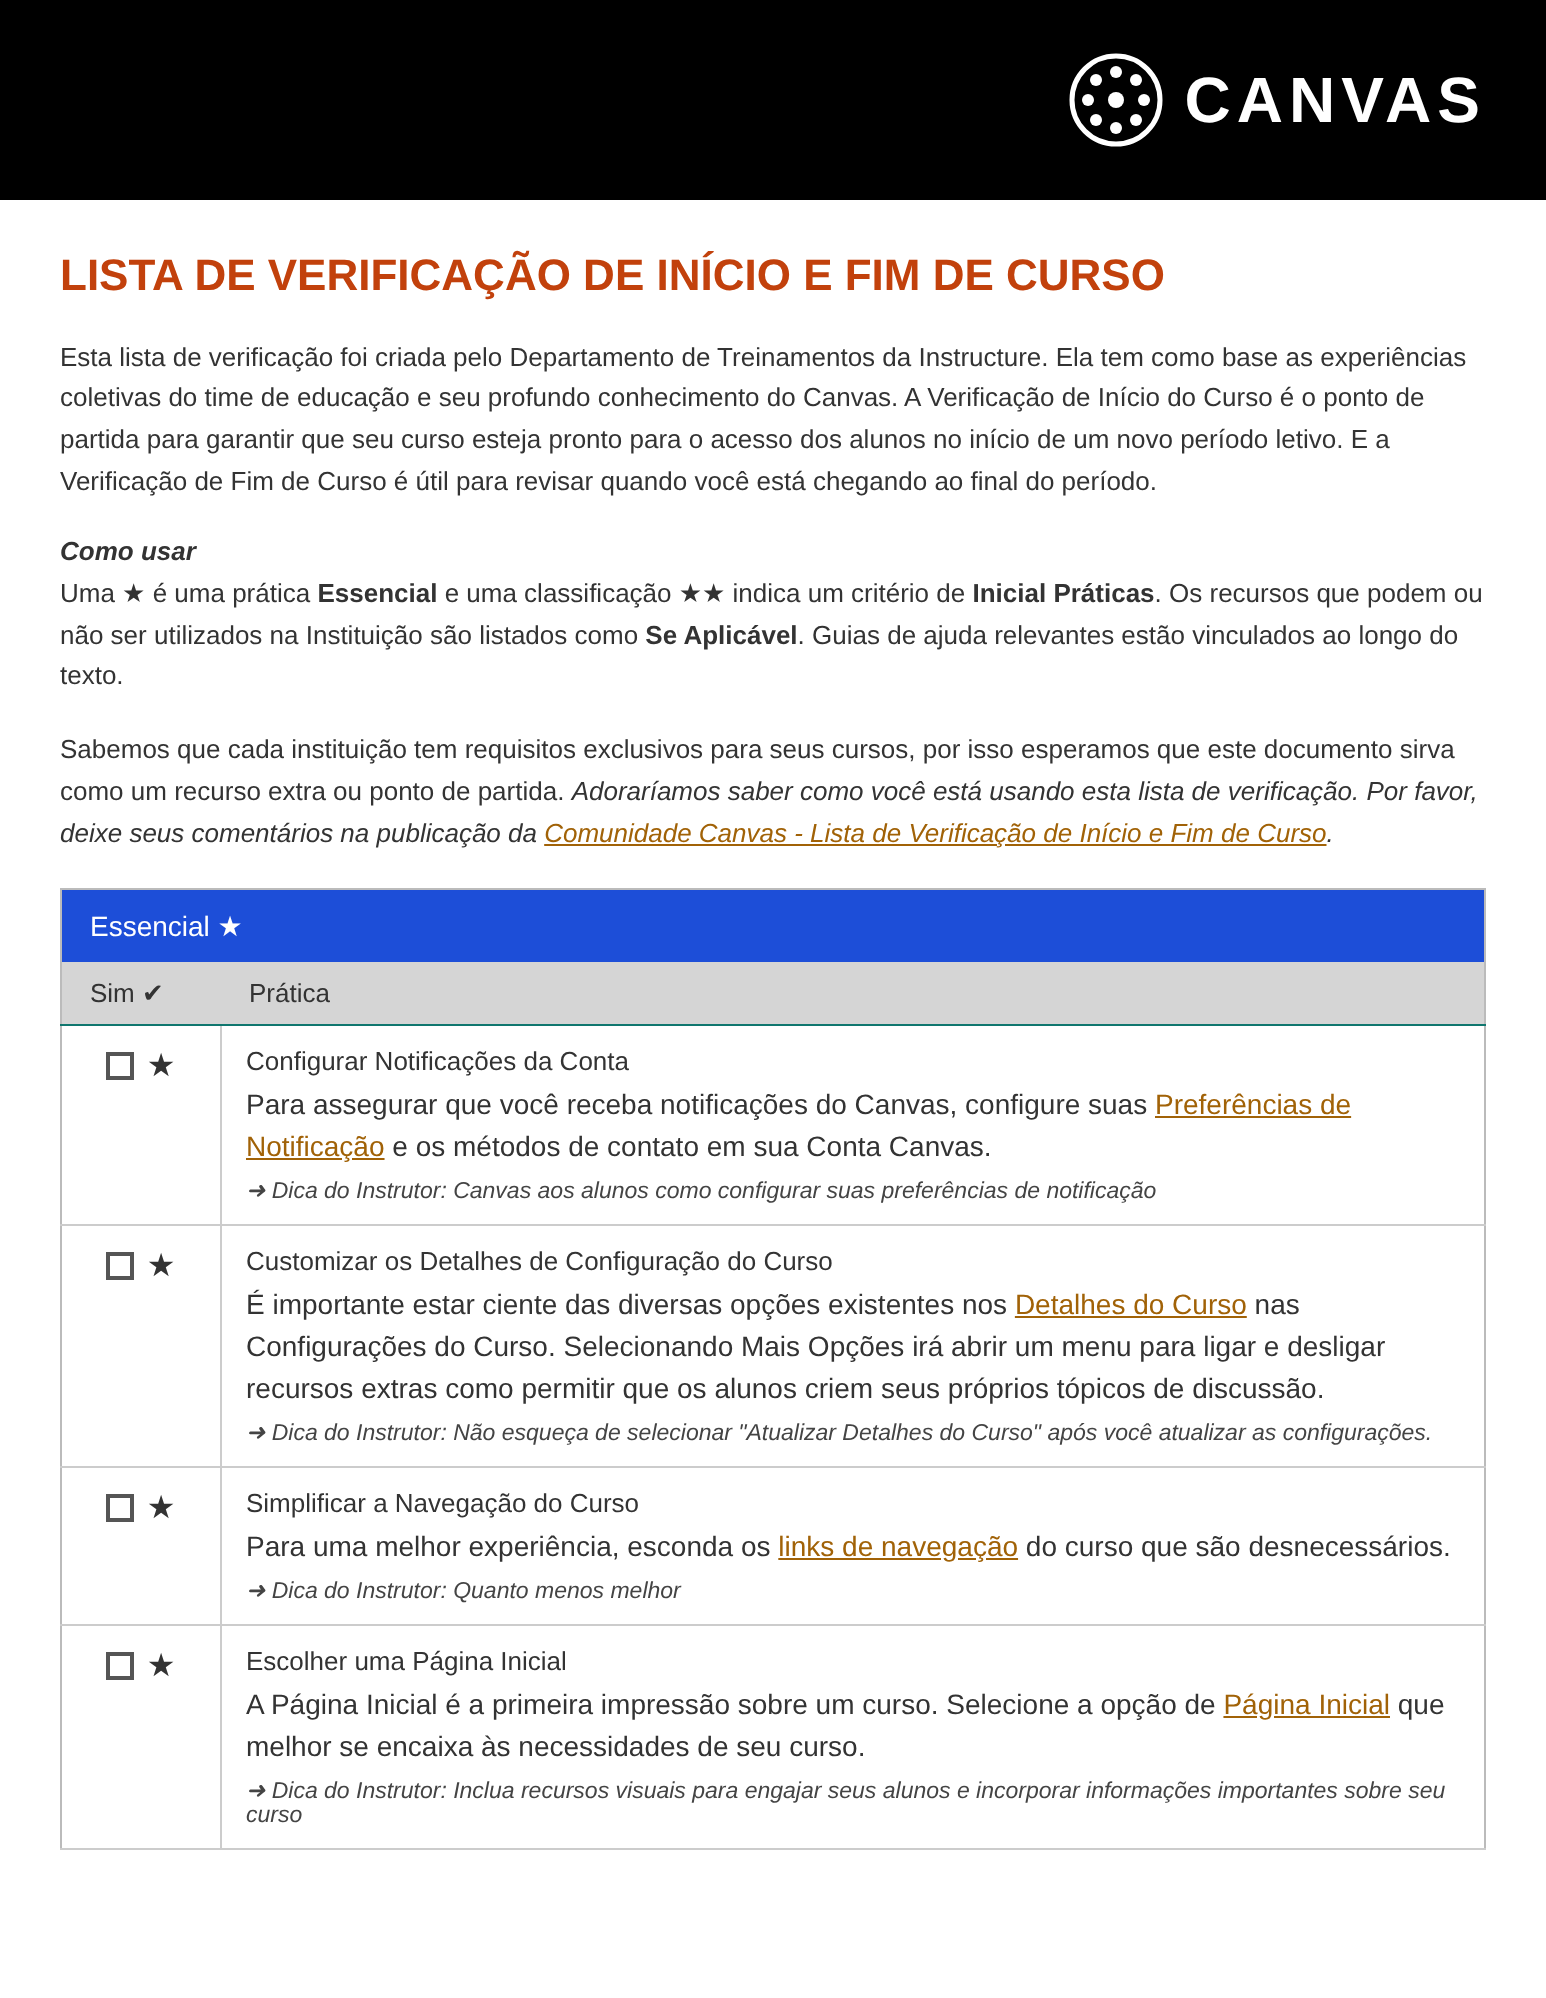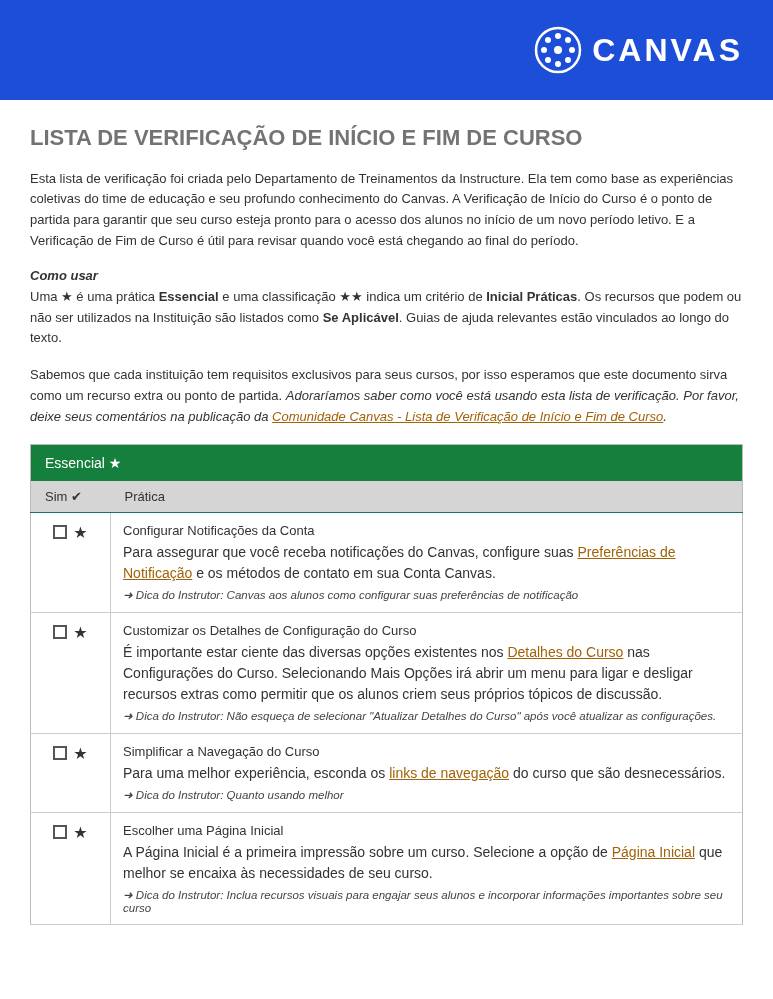--- a/index.html
+++ b/index.html
@@ -6,21 +6,21 @@
     body {
       font-family: Arial, Helvetica, sans-serif;
       font-size: 13px;
       color: #333;
       background: #fff;
       width: 773px;
     }
 
     
     .header {
-      background: #1d4ed8;
+      background: #000000;
       height: 100px;
       display: flex;
       align-items: center;
       justify-content: flex-end;
       padding: 0 30px;
     }
     .header-logo {
       display: flex;
       align-items: center;
       gap: 10px;
@@ -37,21 +37,21 @@
     }
 
     
     .content {
       padding: 24px 30px;
     }
 
     .main-title {
       font-size: 22px;
       font-weight: bold;
-      color: #737373;
+      color: #c2410c;
       margin-bottom: 16px;
       line-height: 1.3;
     }
 
     .intro-text {
       font-size: 13px;
       line-height: 1.6;
       margin-bottom: 16px;
       color: #333;
     }
@@ -81,21 +81,21 @@
     }
 
     
     .checklist-table {
       width: 100%;
       border-collapse: collapse;
       border: 1px solid #bbb;
     }
 
     .table-header-row {
-      background: #15803d;
+      background: #1d4ed8;
       color: #fff;
     }
 
     .table-header-row th {
       padding: 10px 14px;
       text-align: left;
       font-size: 14px;
       font-weight: normal;
     }
 
@@ -239,21 +239,21 @@
         <tr class="table-row">
           <td>
             <div class="checkbox-star">
               <span class="checkbox"></span>
               <span class="star">★</span>
             </div>
           </td>
           <td>
             <div class="practice-title">Simplificar a Navegação do Curso</div>
             <div class="practice-desc">Para uma melhor experiência, esconda os <a href="#">links de navegação</a> do curso que são desnecessários.</div>
-            <div class="instructor-tip">➜ Dica do Instrutor: Quanto usando melhor</div>
+            <div class="instructor-tip">➜ Dica do Instrutor: Quanto menos melhor</div>
           </td>
         </tr>
         <tr class="table-row">
           <td>
             <div class="checkbox-star">
               <span class="checkbox"></span>
               <span class="star">★</span>
             </div>
           </td>
           <td>

